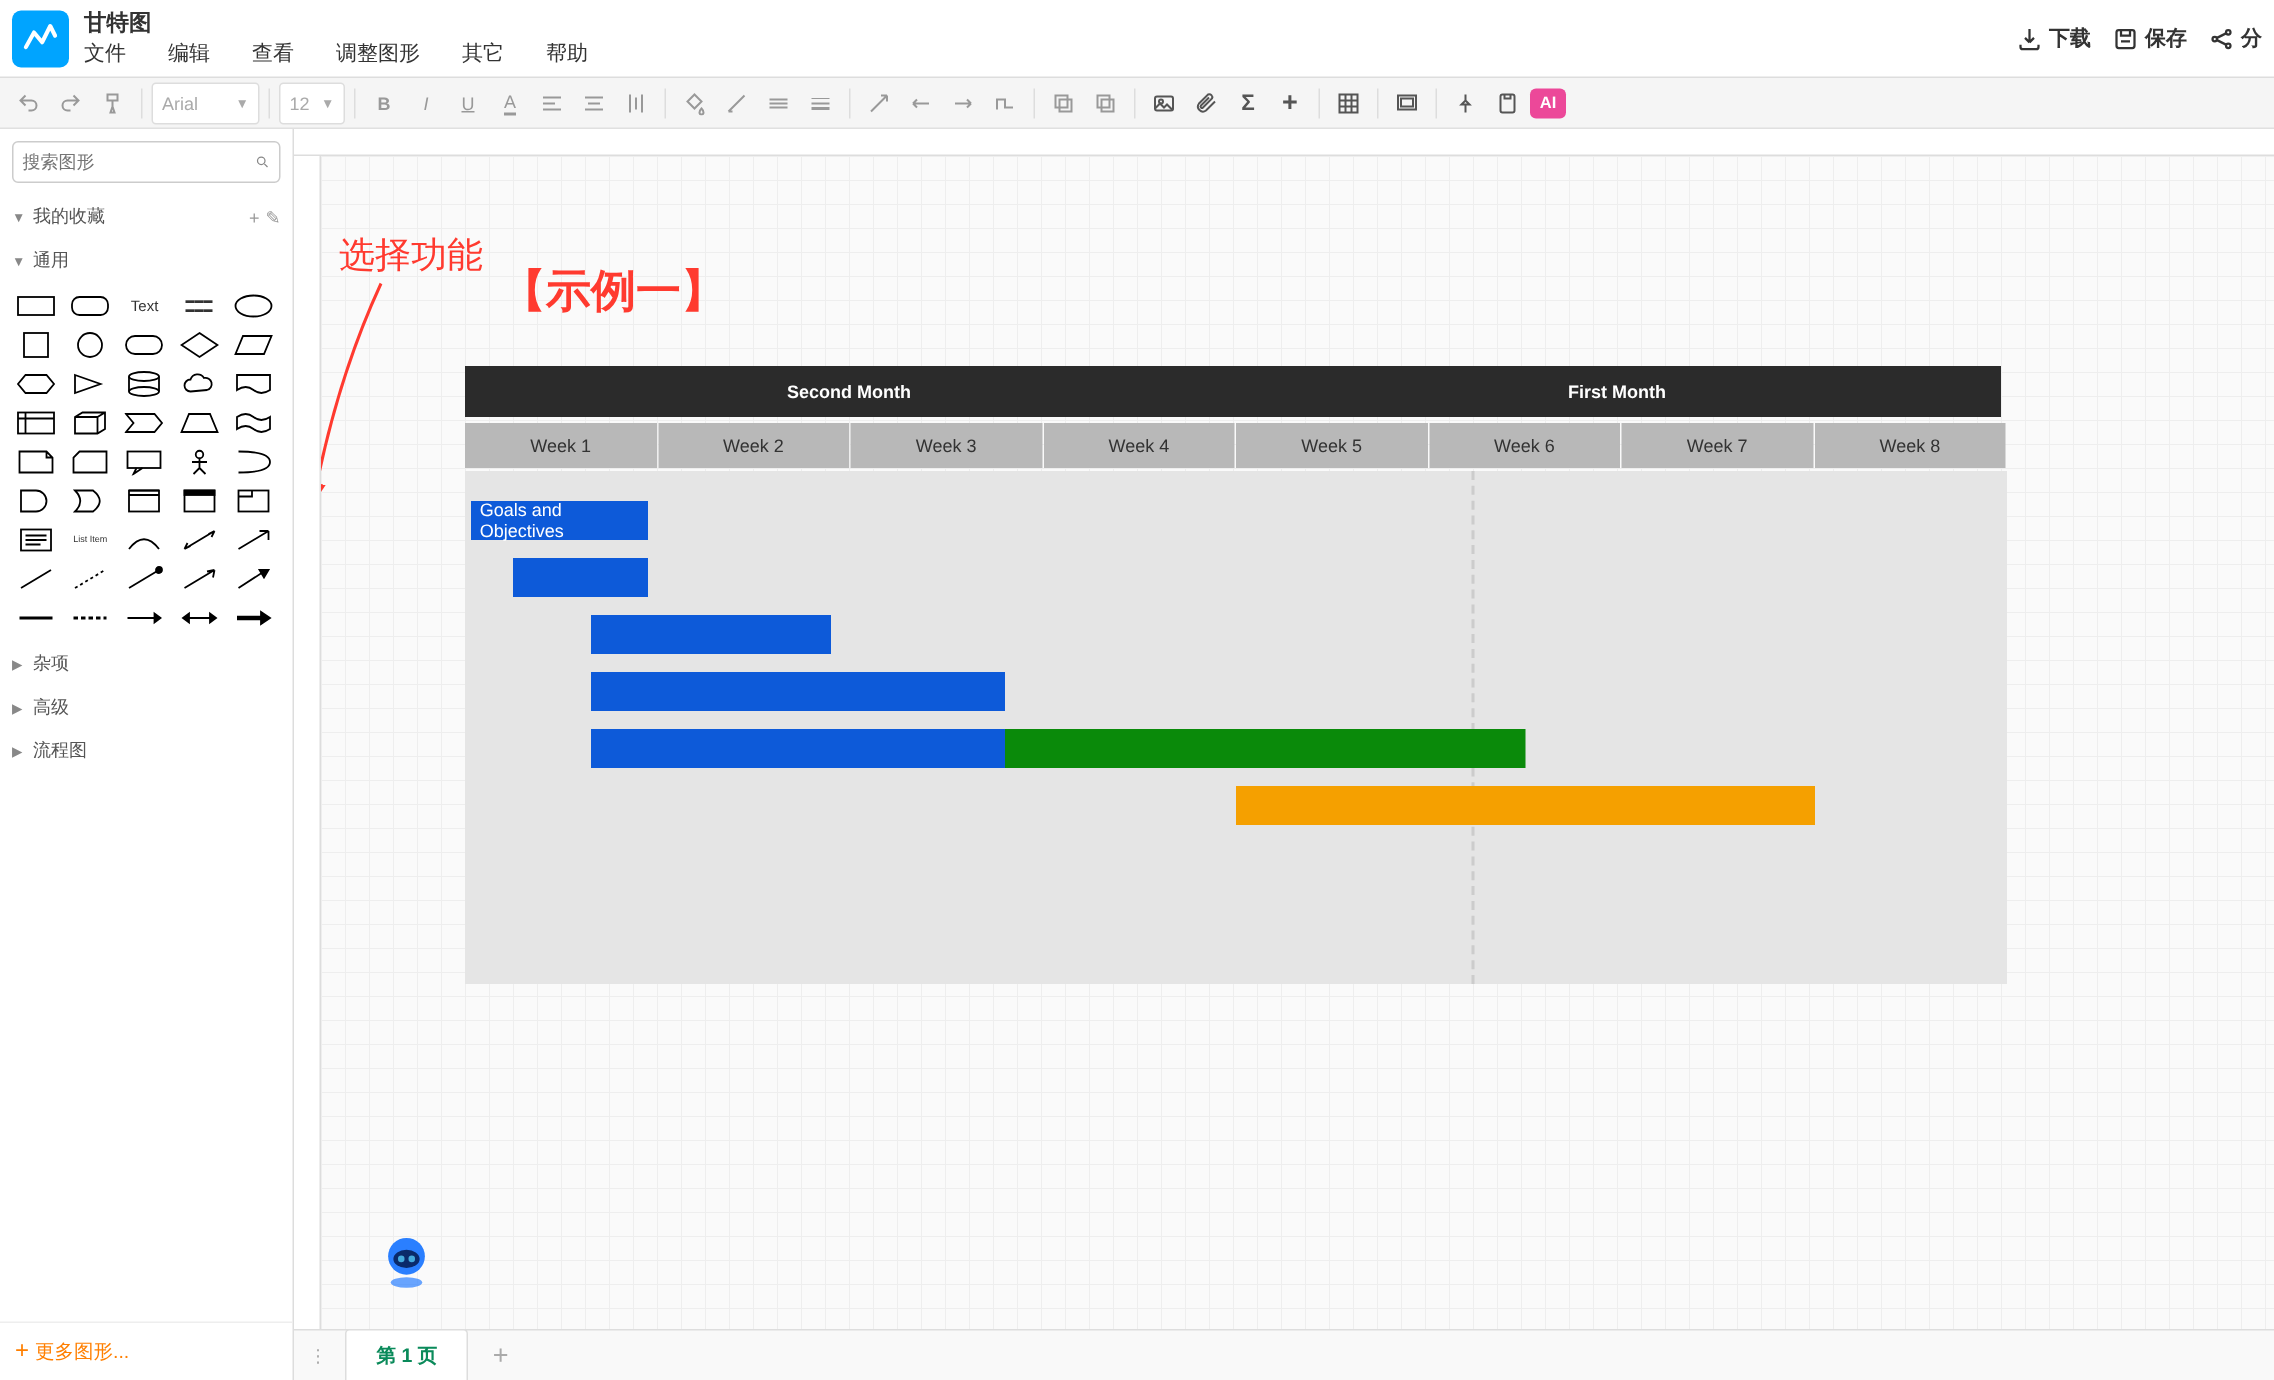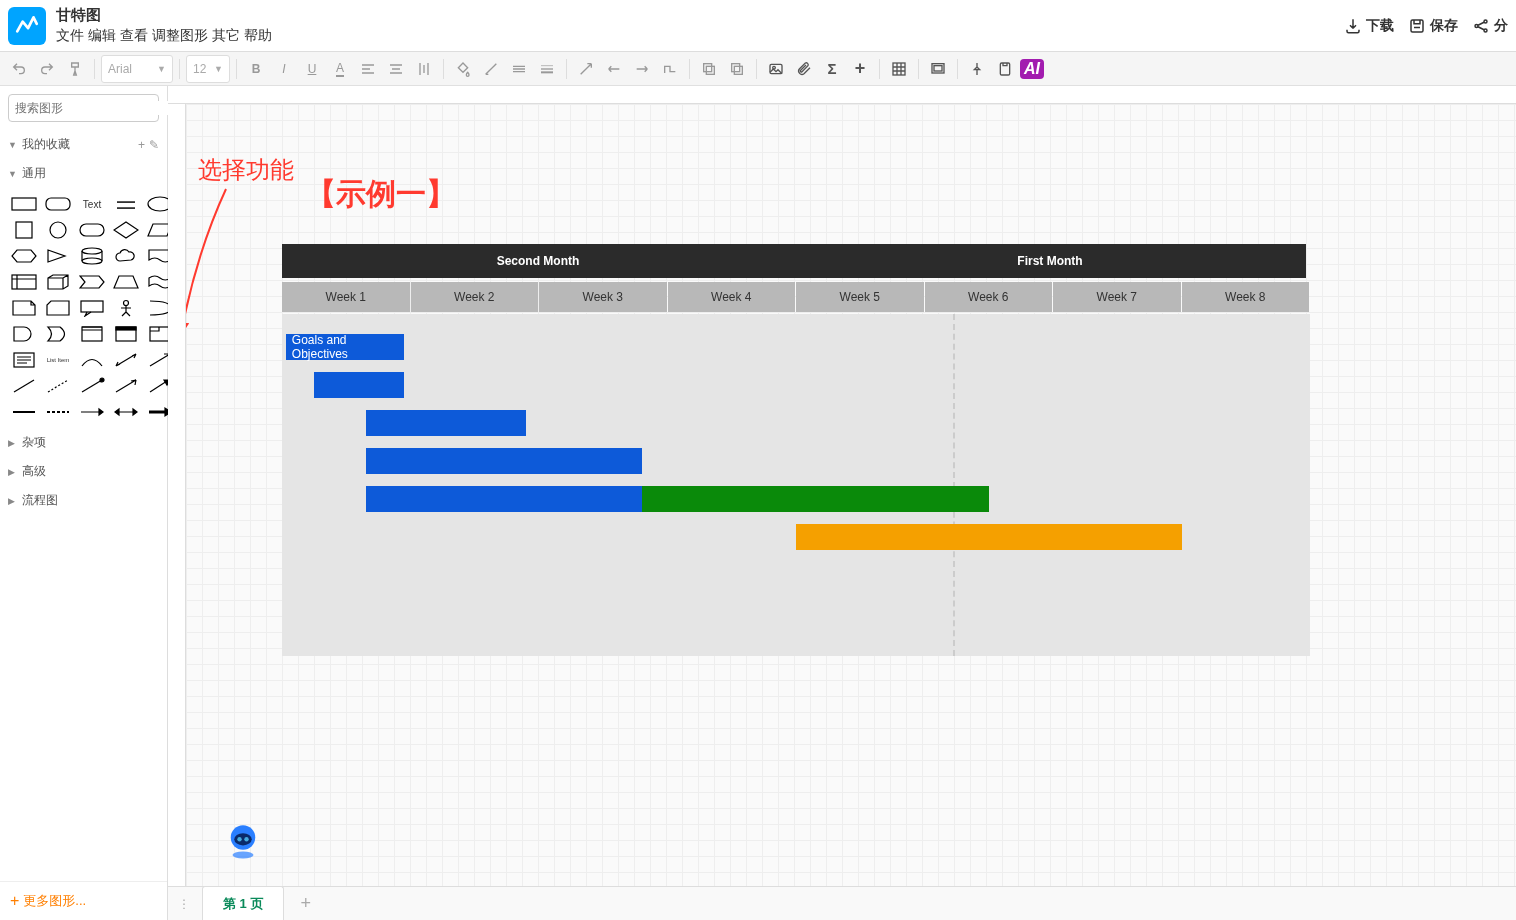--- a/index.html
+++ b/index.html
@@ -5,42 +5,42 @@
 * { box-sizing: border-box; margin: 0; padding: 0; }
 body { font-family: "Microsoft YaHei", Arial, sans-serif; font-size: 12px; color: #333; overflow: hidden; }
 .app { display: flex; flex-direction: column; height: 920px; width: 1516px; }
 
 
 .header { display: flex; align-items: center; height: 52px; border-bottom: 1px solid #ddd; padding: 0 8px; }
 .logo { width: 38px; height: 38px; background: #00a4ff; border-radius: 6px; display: flex; align-items: center; justify-content: center; margin-right: 10px; }
 .logo svg { width: 26px; height: 26px; }
 .title-menu { flex: 1; }
 .doc-title { font-size: 15px; font-weight: 600; margin-bottom: 2px; }
-.menu-bar { display: flex; gap: 4px; font-size: 14px; color: #333; }
+.menu-bar { display: flex; gap: 28px; font-size: 14px; color: #333; }
 .menu-bar span { cursor: pointer; }
 .header-right { display: flex; align-items: center; gap: 14px; font-size: 14px; }
 .hr-btn { display: flex; align-items: center; gap: 4px; cursor: pointer; font-weight: bold; }
 .hr-btn svg { width: 18px; height: 18px; }
 
 
 .toolbar { display: flex; align-items: center; height: 34px; background: #f5f5f5; border-bottom: 1px solid #e0e0e0; padding: 0 6px; gap: 2px; color: #999; }
 .tb-sep { width: 1px; height: 20px; background: #ddd; margin: 0 4px; }
 .tb-btn { width: 26px; height: 26px; display: flex; align-items: center; justify-content: center; cursor: pointer; border-radius: 3px; }
 .tb-btn svg { width: 16px; height: 16px; }
 .tb-drop { display: flex; align-items: center; padding: 0 6px; height: 28px; border: 1px solid #ddd; background: #fff; gap: 4px; min-width: 60px; border-radius: 3px; color: #aaa; justify-content: space-between; }
 .tb-font { min-width: 72px; }
 .tb-size { min-width: 44px; }
 .caret { font-size: 9px; color: #aaa; }
-.ai-btn { background: #a21caf; color: #fff; font-weight: bold; font-size: 16px; width: 24px; height: 20px; border-radius: 4px; display: flex; align-items: center; justify-content: center; font-style: italic; }
+.ai-btn { background: #ec4899; color: #fff; font-weight: bold; font-size: 11px; width: 24px; height: 20px; border-radius: 4px; display: flex; align-items: center; justify-content: center; }
 
 
 .body { flex: 1; display: flex; overflow: hidden; }
 
 
-.sidebar { width: 168px; border-right: 1px solid #ddd; display: flex; flex-direction: column; background: #fff; }
+.sidebar { width: 196px; border-right: 1px solid #ddd; display: flex; flex-direction: column; background: #fff; }
 .search-wrap { padding: 8px; }
 .search { display: flex; align-items: center; border: 1px solid #ccc; border-radius: 4px; height: 28px; padding: 0 6px; }
 .search input { flex: 1; border: none; outline: none; font-size: 12px; }
 .search svg { width: 14px; height: 14px; color: #888; }
 .section-head { display: flex; align-items: center; padding: 6px 8px; font-size: 12px; color: #555; cursor: pointer; gap: 4px; }
 .section-head .arrow { font-size: 9px; color: #888; width: 10px; }
 .section-head .spacer { flex: 1; }
 .section-head .plus, .section-head .pencil { color: #999; font-size: 12px; cursor: pointer; }
 .drop-hint { text-align: center; color: #999; padding: 18px 0; font-size: 12px; }
 .shape-grid { display: grid; grid-template-columns: repeat(5, 1fr); gap: 6px; padding: 6px 10px; }

